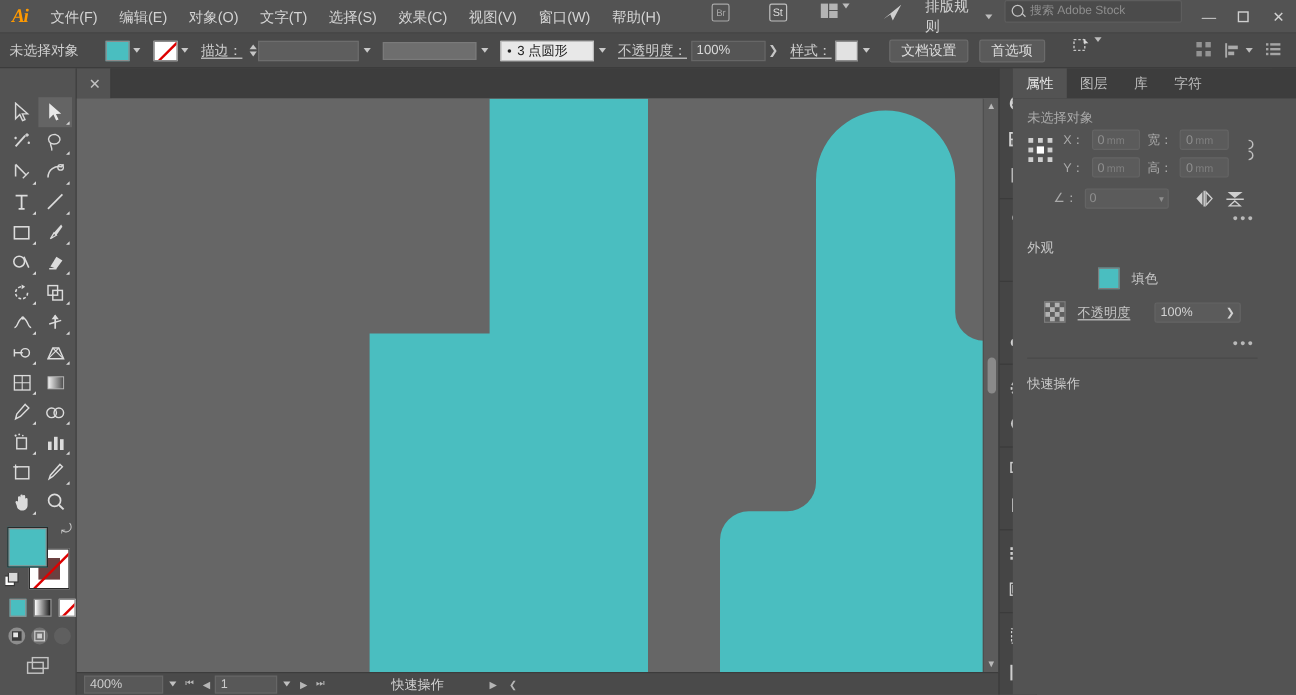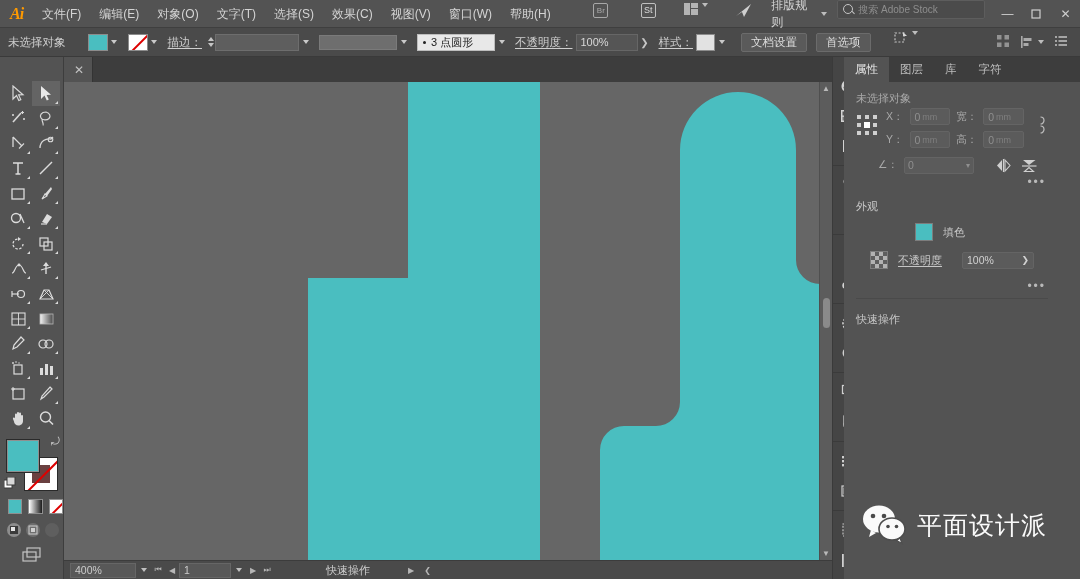--- a/index.html
+++ b/index.html
@@ -890,27 +890,14 @@
         <span>100%</span>
         <span style="font-size:9px">❯</span>
       </div>
     </div>
 
     <div class="dots" style="padding-top:8px">•••</div>
     <div class="pdivider"></div>
     <div class="p-sec">快速操作</div>
   </div>
 
-  <div class="watermark">
-    <svg width="46" height="40" viewBox="0 0 46 40">
-      <ellipse cx="17" cy="14" rx="16" ry="13.5" fill="#fafafa"></ellipse>
-      <path d="M9 25 L7 32 L14 28 Z" fill="#fafafa"></path>
-      <circle cx="11" cy="11" r="2.3" fill="#4a4a4a"></circle>
-      <circle cx="22" cy="11" r="2.3" fill="#4a4a4a"></circle>
-      <ellipse cx="30" cy="24" rx="13" ry="11" fill="#fafafa" stroke="#4d4d4d" stroke-width="1.6"></ellipse>
-      <path d="M38 33 L40 38.5 L34.5 35.5 Z" fill="#fafafa" stroke="#4d4d4d" stroke-width="1.2"></path>
-      <circle cx="26" cy="21.5" r="1.8" fill="#4a4a4a"></circle>
-      <circle cx="34.5" cy="21.5" r="1.8" fill="#4a4a4a"></circle>
-    </svg>
-    <span class="wm-text">平面设计派</span>
-  </div>
 
 </div>
 
 </body></html>

